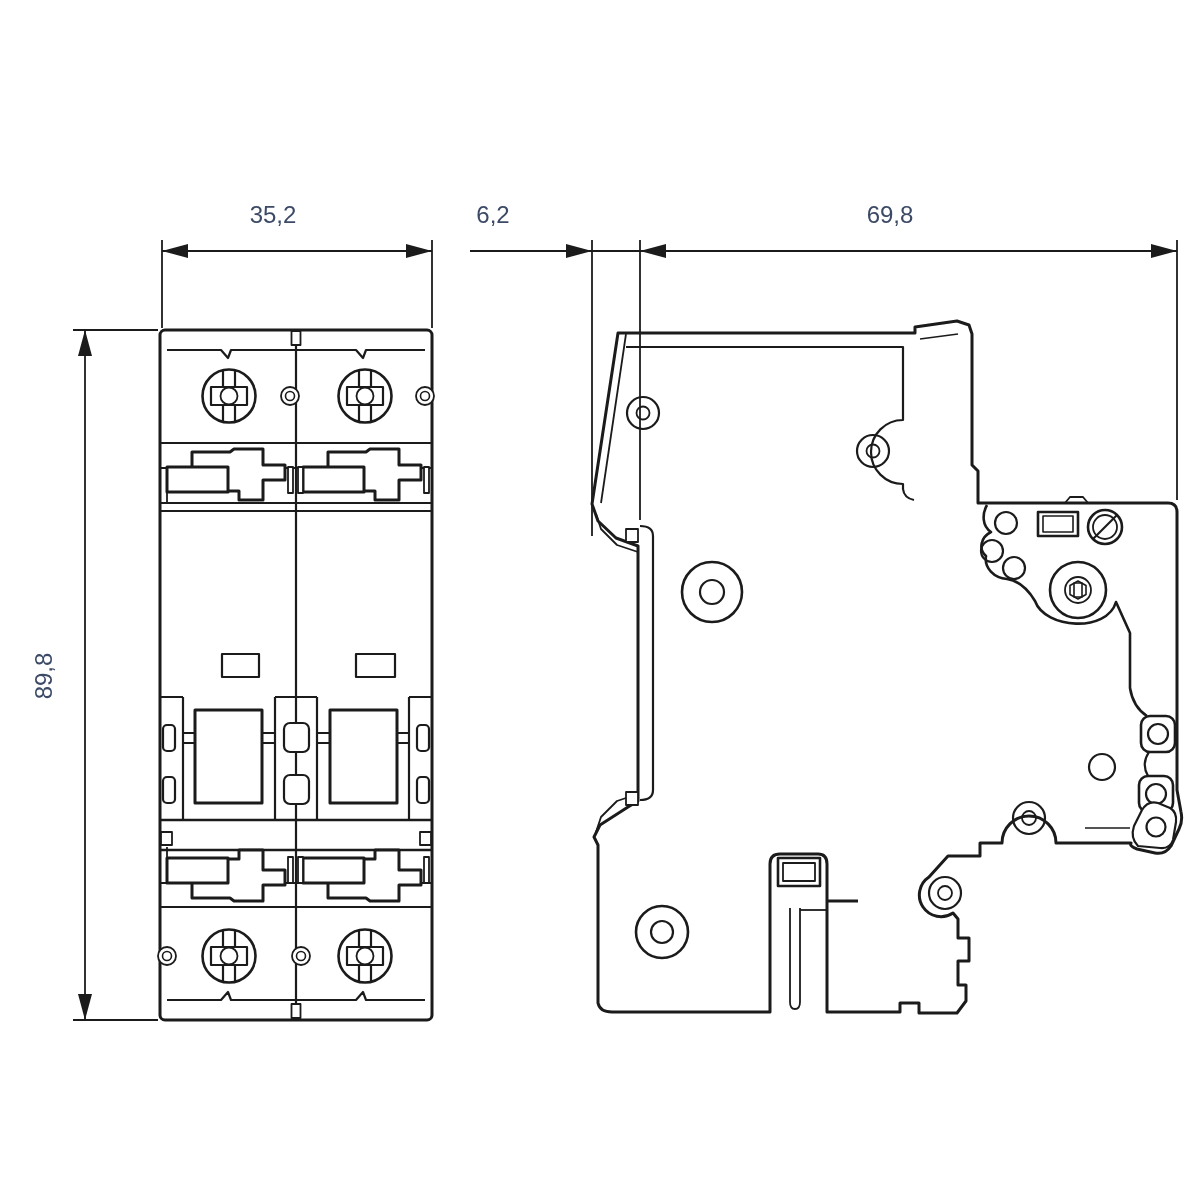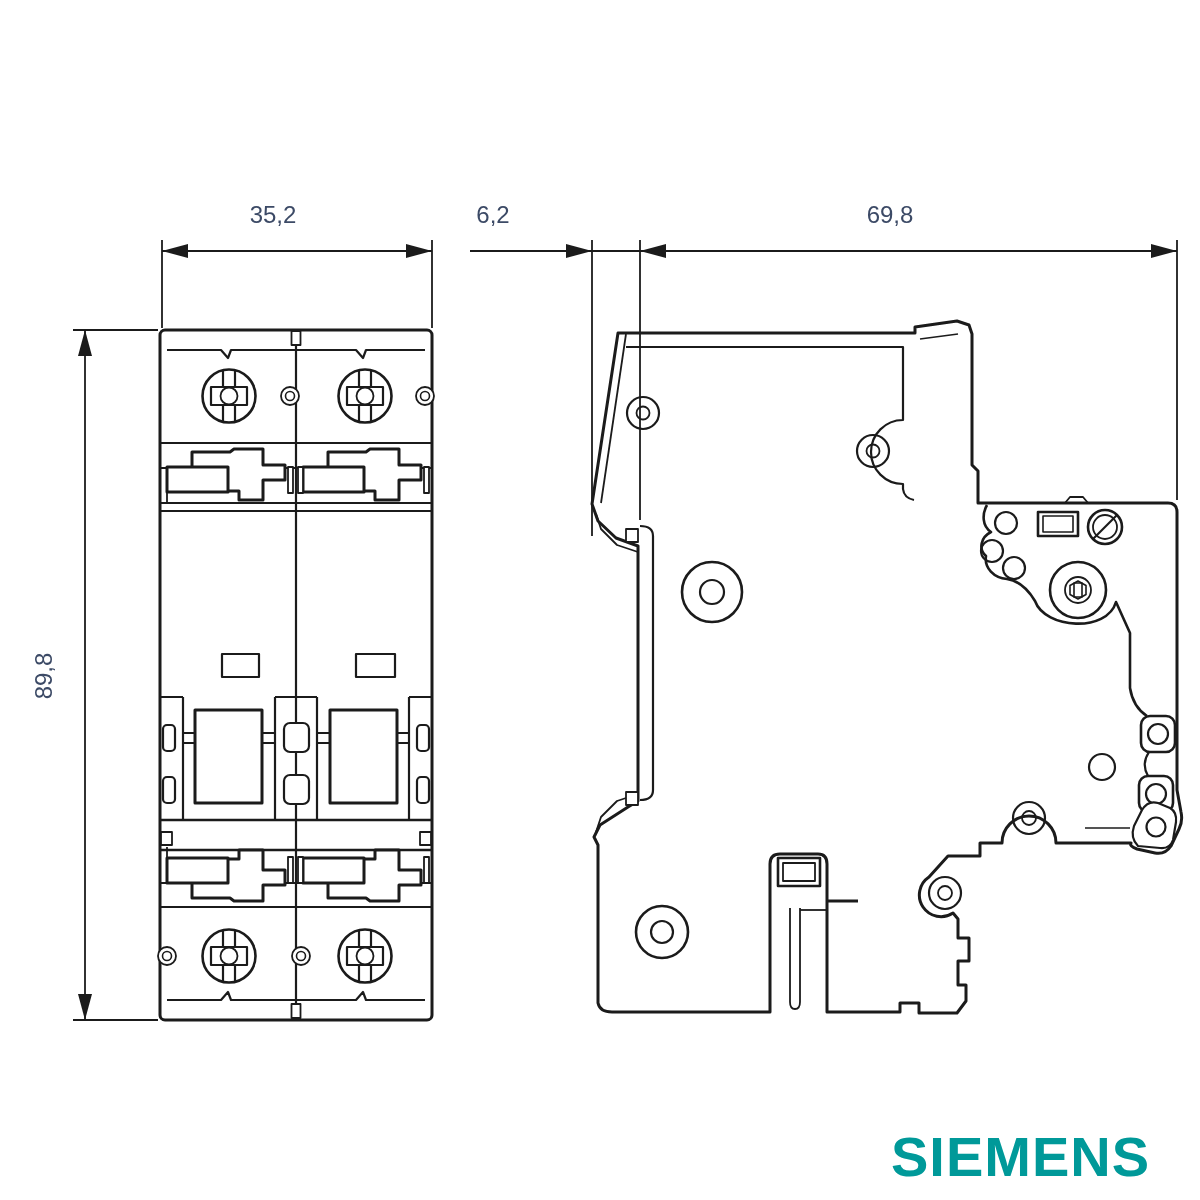--- a/index.html
+++ b/index.html
@@ -265,14 +265,13 @@
     <g>
       <rect class="ln s26" x="778" y="858" width="42" height="28"></rect>
       <rect class="ln s18" x="783" y="863" width="32" height="18"></rect>
       <path class="ln s18" d="M790,908 V1002 Q790,1009 795,1009 Q800,1009 800,1002 V908"></path>
       <line class="ln s18" x1="800" y1="910" x2="827" y2="910"></line>
       <line class="ln s3" x1="828" y1="901" x2="858" y2="901"></line>
     </g>
   </g>
 </svg>
 
-<div id="logo">SIEMENS</div>
 </div>
 
 </body></html>

